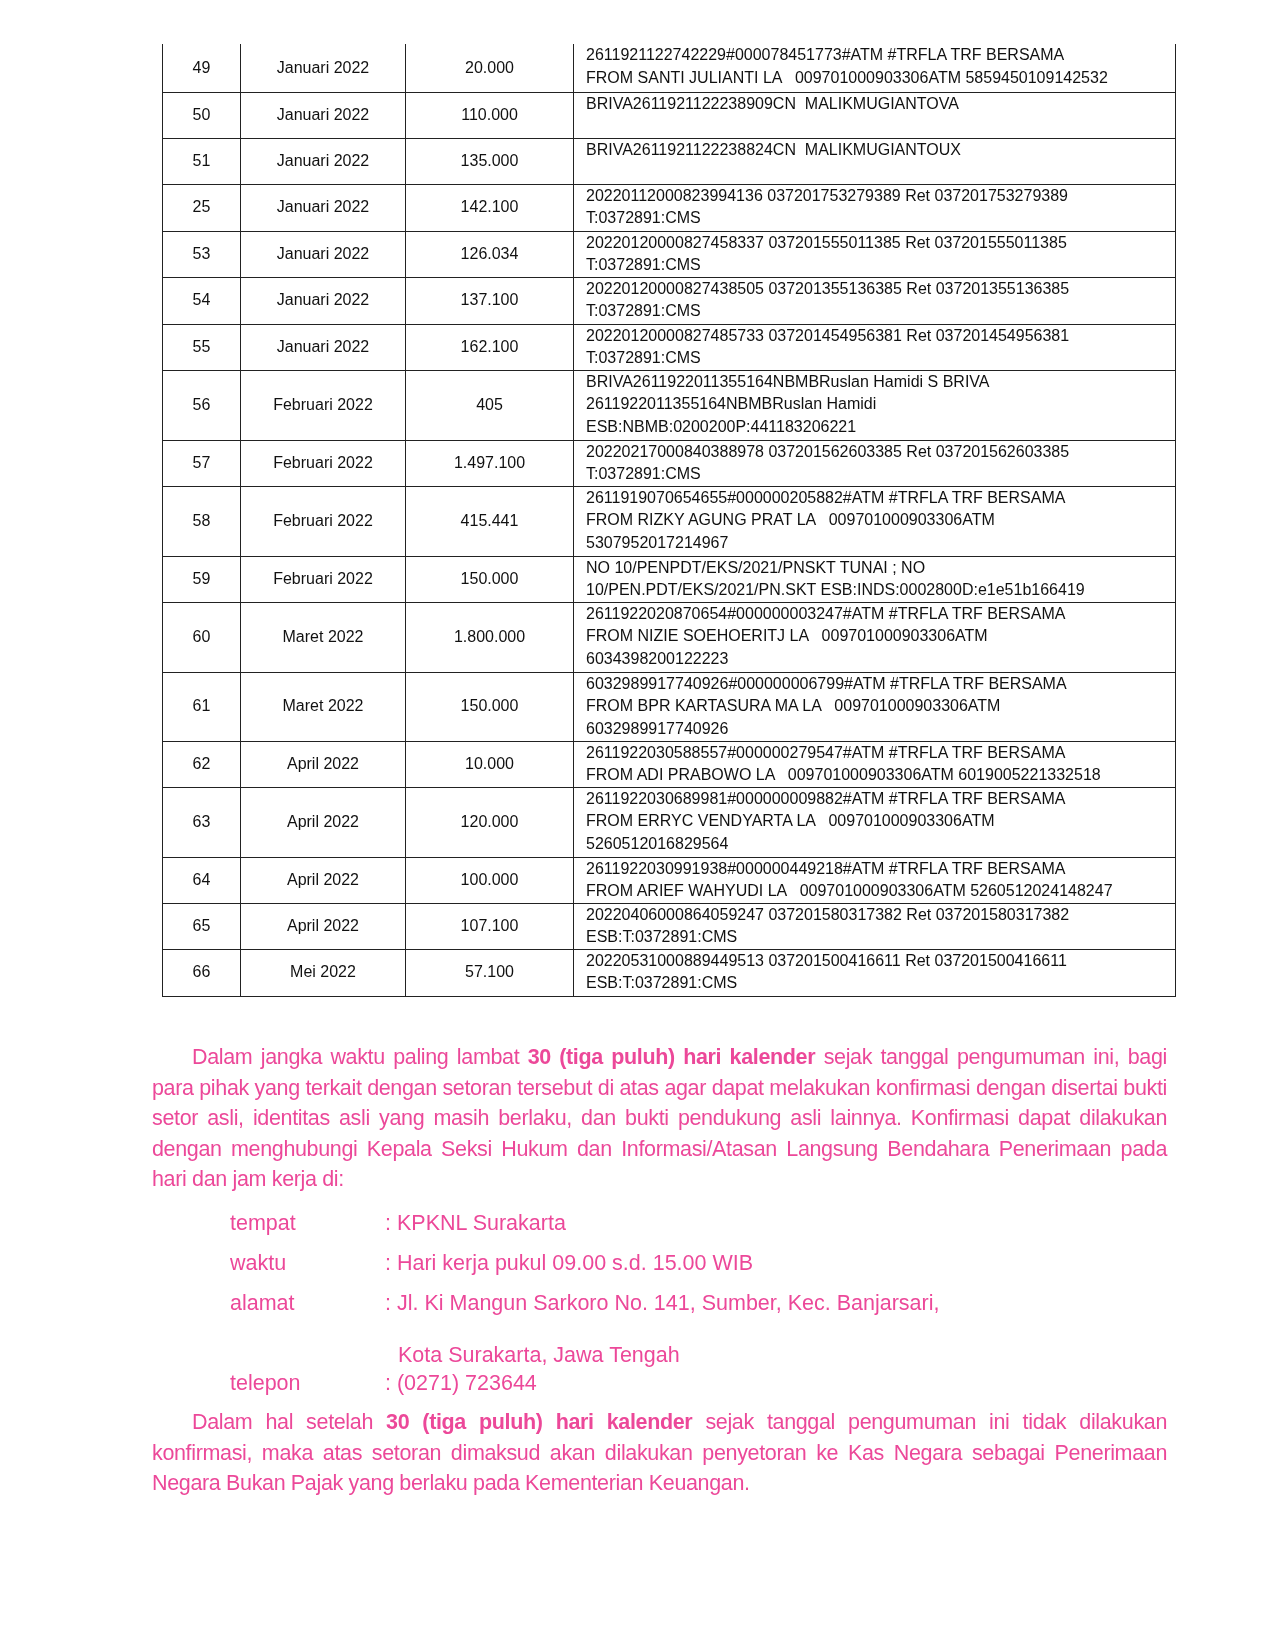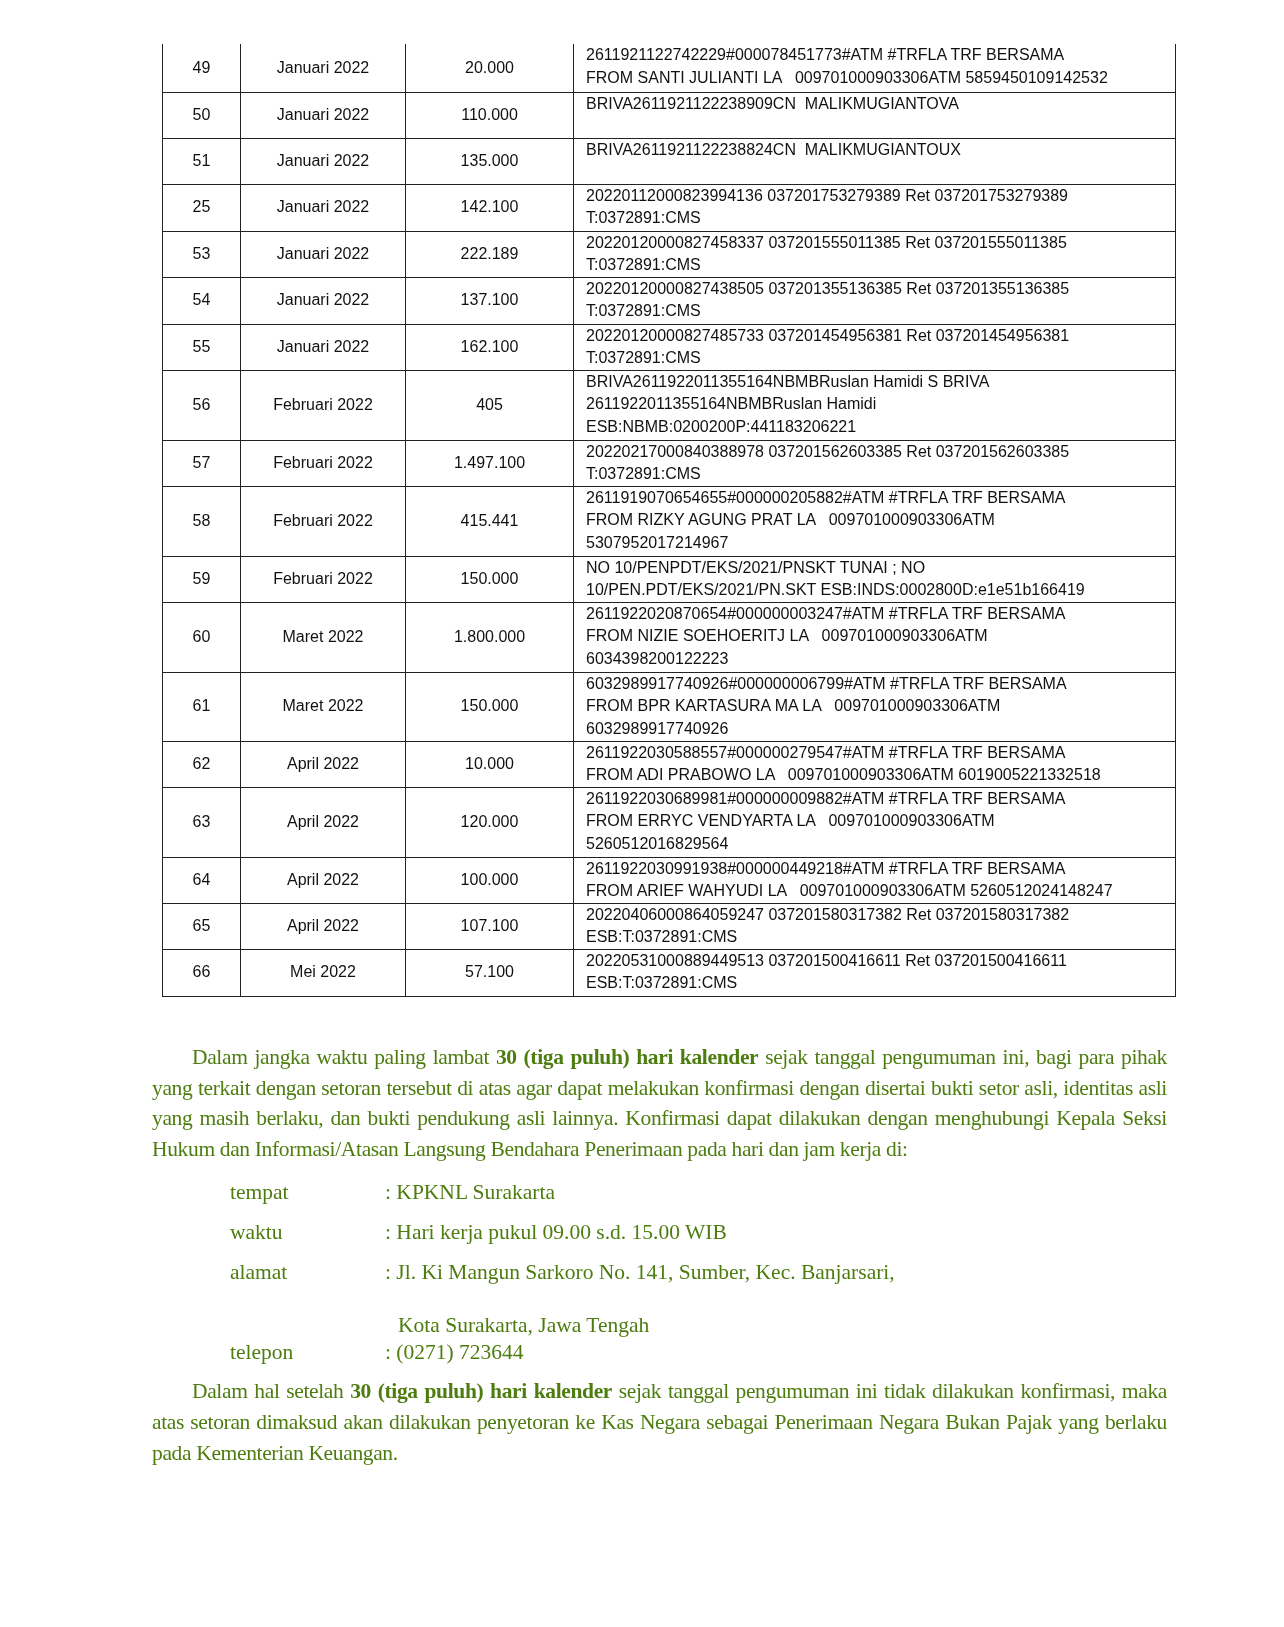--- a/index.html
+++ b/index.html
@@ -43,24 +43,24 @@
     padding-left: 12px;
     padding-top: 0;
     vertical-align: top;
     white-space: pre;
   }
   .paragraphs {
     position: absolute;
     left: 152px;
     top: 1042px;
     width: 1015px;
-    font-family: Liberation Serif, serif;
+    font-family: Liberation Sans, sans-serif;
     font-size: 21.5px;
     line-height: 30.6px;
-    color: #4d7c0f;
+    color: #ec4899;
   }
   .para {
     text-align: justify;
     text-indent: 40px;
     margin: 0;
     letter-spacing: -0.35px;
   }
   .para b { font-weight: bold; }
   .info {
     margin: 8px 0 4px 78px;
@@ -104,21 +104,21 @@
       <tr style="height: 47px;">
           <td class="c-no">25</td>
           <td class="c-month">Januari 2022</td>
           <td class="c-amount">142.100</td>
           <td class="c-desc">20220112000823994136 037201753279389 Ret 037201753279389
 T:0372891:CMS</td>
         </tr>
       <tr style="height: 46px;">
           <td class="c-no">53</td>
           <td class="c-month">Januari 2022</td>
-          <td class="c-amount">222.189</td>
+          <td class="c-amount">126.034</td>
           <td class="c-desc">20220120000827458337 037201555011385 Ret 037201555011385
 T:0372891:CMS</td>
         </tr>
       <tr style="height: 47px;">
           <td class="c-no">54</td>
           <td class="c-month">Januari 2022</td>
           <td class="c-amount">137.100</td>
           <td class="c-desc">20220120000827438505 037201355136385 Ret 037201355136385
 T:0372891:CMS</td>
         </tr>

